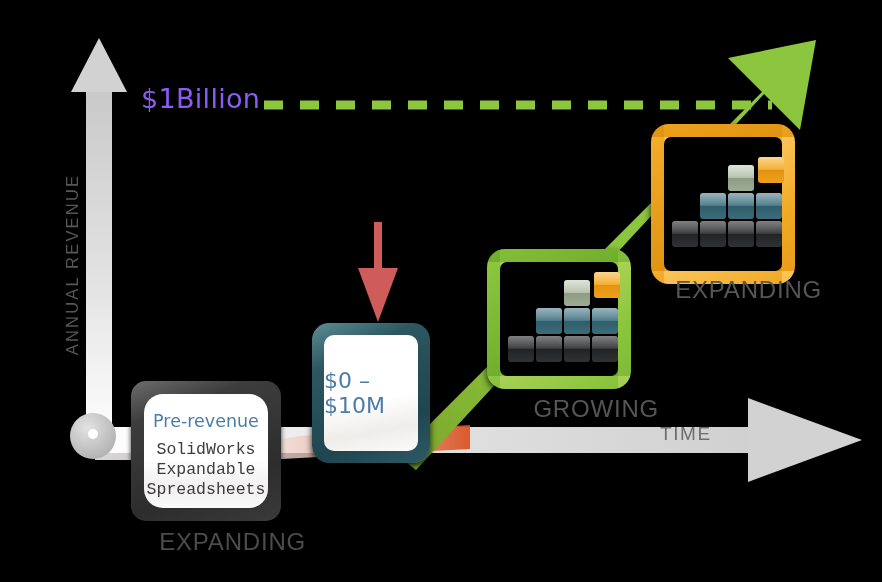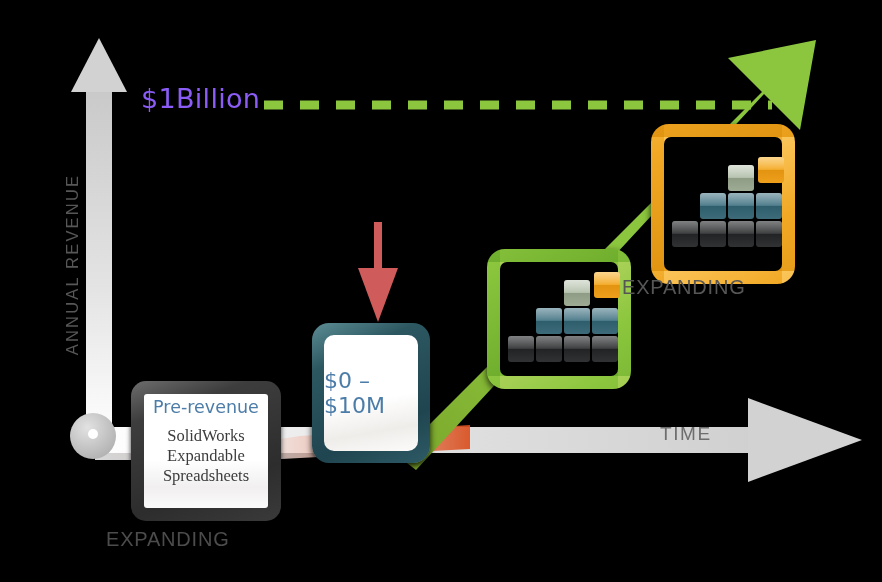--- a/index.html
+++ b/index.html
@@ -36,24 +36,24 @@
   #callout-line1{left:238px;top:147px;}
   #callout-line2{left:238px;top:182px;}
 
   
   .card{position:absolute;box-sizing:border-box;}
 
   #card-starting{left:131px;top:381px;width:150px;height:140px;border-radius:15px;
     background:linear-gradient(160deg,#6d6d6d 0%,#3d3d3d 22%,#2d2d2d 70%,#3a3a3a 100%);
     box-shadow:0 2px 5px rgba(0,0,0,.8);}
   #card-starting .face{position:absolute;left:13px;top:13px;right:13px;bottom:13px;
-    border-radius:3px;background:linear-gradient(180deg,#ffffff 0%,#ffffff 58%,#f1efef 82%,#fbfafa 100%);
-    display:flex;flex-direction:column;align-items:center;justify-content:flex-start;padding-top:3px;}
+    border-radius:19px;background:linear-gradient(180deg,#ffffff 0%,#ffffff 58%,#f1efef 82%,#fbfafa 100%);
+    display:flex;flex-direction:column;align-items:center;justify-content:flex-start;padding-top:17px;}
   #starting-title{color:#4c7ca8;font-size:17.5px;font-family:"DejaVu Sans",sans-serif;margin-bottom:9px;}
-  .starting-item{color:#3c3c3c;font-size:16.5px;line-height:20px;font-family:Liberation Serif, serif;}
+  .starting-item{color:#3c3c3c;font-size:16.5px;line-height:20px;font-family:Liberation Mono, monospace;}
 
   #card-emerging{left:312px;top:323px;width:118px;height:140px;border-radius:17px;
     background:linear-gradient(155deg,#5d8d95 0%,#2c5761 25%,#1f4550 72%,#2e5b66 100%);
     box-shadow:0 3px 6px rgba(0,0,0,.85);}
   #card-emerging .face{position:absolute;left:12px;top:12px;right:12px;bottom:12px;
     border-radius:10px;background:linear-gradient(170deg,#ffffff 0%,#ffffff 55%,#efedea 80%,#fcfbfa 100%);
     display:flex;align-items:center;justify-content:center;}
   #emerging-value{color:#4c7ca8;font-size:22px;font-family:"DejaVu Sans",sans-serif;}
 
   
@@ -73,22 +73,22 @@
   .logo{position:absolute;}
   .blk{position:absolute;border-radius:3px;}
   .blk::after{content:"";position:absolute;left:0;top:0;right:0;height:45%;
     border-radius:3px 3px 0 0;background:linear-gradient(180deg,rgba(255,255,255,.30),rgba(255,255,255,.03));}
   .blk-dark{background:linear-gradient(180deg,#4a4c4d 0%,#3a3c3d 48%,#212324 50%,#303233 100%);}
   .blk-teal{background:linear-gradient(180deg,#6e94a0 0%,#4e7c8b 48%,#2e5d6c 50%,#3d6b79 100%);}
   .blk-sage{background:linear-gradient(180deg,#cfd7c9 0%,#b6c2ae 48%,#8e9c86 50%,#9eab95 100%);}
   .blk-orange{background:linear-gradient(180deg,#fbc45c 0%,#f3ad2e 48%,#e2930f 50%,#ee9f1c 100%);}
 
   
-  .stage-caption{color:#4c4c4c;font-size:20px;letter-spacing:.8px;
-    font-family:"Liberation Sans",sans-serif;text-align:left;}
+  .stage-caption{color:#4c4c4c;font-size:24px;letter-spacing:.8px;
+    font-family:"Liberation Sans",sans-serif;text-align:right;}
   #caption-starting{left:106px;top:528px;width:200px;}
   #caption-emerging{left:285px;top:470px;width:200px;}
   #caption-growing{left:459px;top:395px;width:200px;color:#565656;}
   #caption-expanding{left:622px;top:276px;width:200px;color:#565656;}
 </style>
 </head>
 <body>
 
 <div id="stage">
 
@@ -202,15 +202,16 @@
         <div class="blk blk-teal" style="left:28px; top:38px; width:26px;height:26px;"></div>
         <div class="blk blk-teal" style="left:56px; top:38px; width:26px;height:26px;"></div>
         <div class="blk blk-teal" style="left:84px; top:38px; width:26px;height:26px;"></div>
         <div class="blk blk-sage" style="left:56px; top:10px; width:26px;height:26px;"></div>
         <div class="blk blk-orange" style="left:86px; top:2px;  width:26px;height:26px;"></div>
       </div>
     </div>
   </div>
 
   <div class="lbl stage-caption" id="caption-starting">EXPANDING</div>
+  <div class="lbl stage-caption" id="caption-growing">GROWING</div>
   <div class="lbl stage-caption" id="caption-expanding">EXPANDING</div>
 
 </div>
 
 </body></html>

